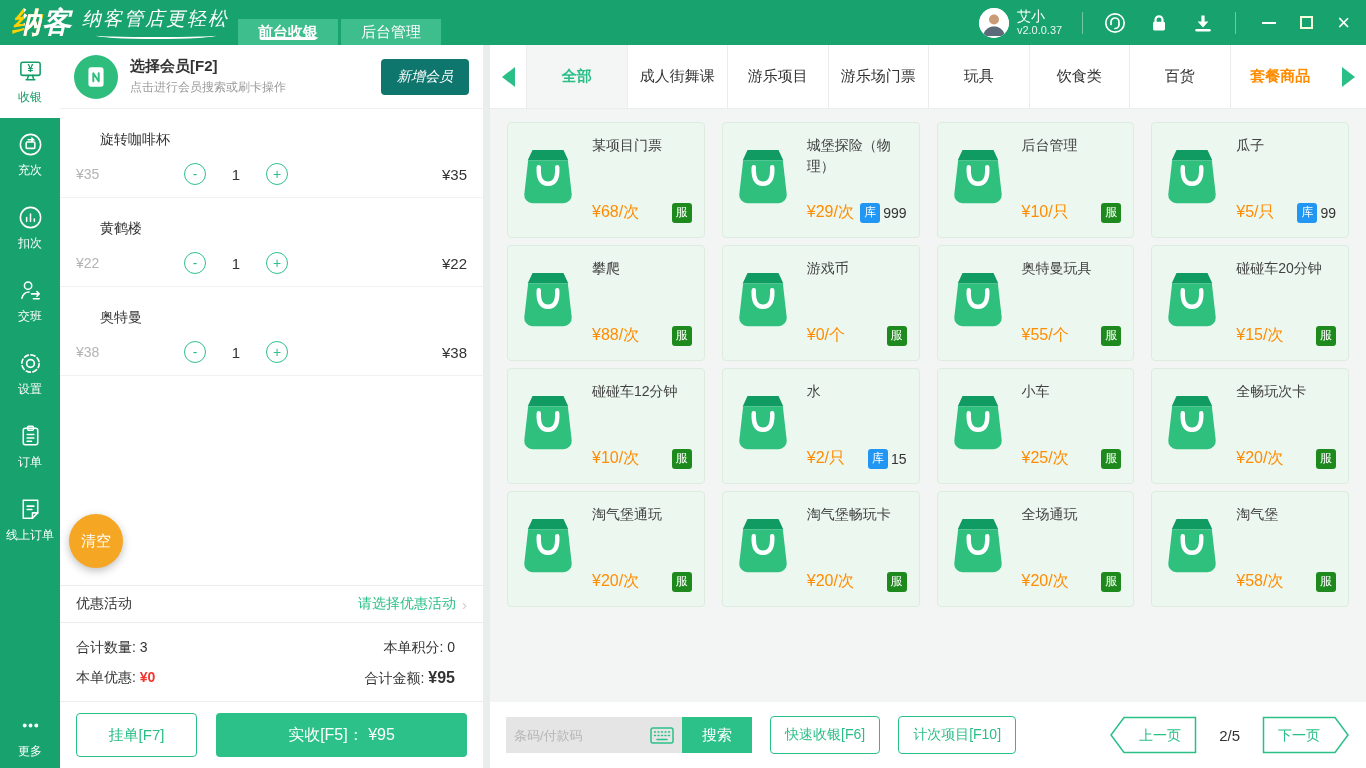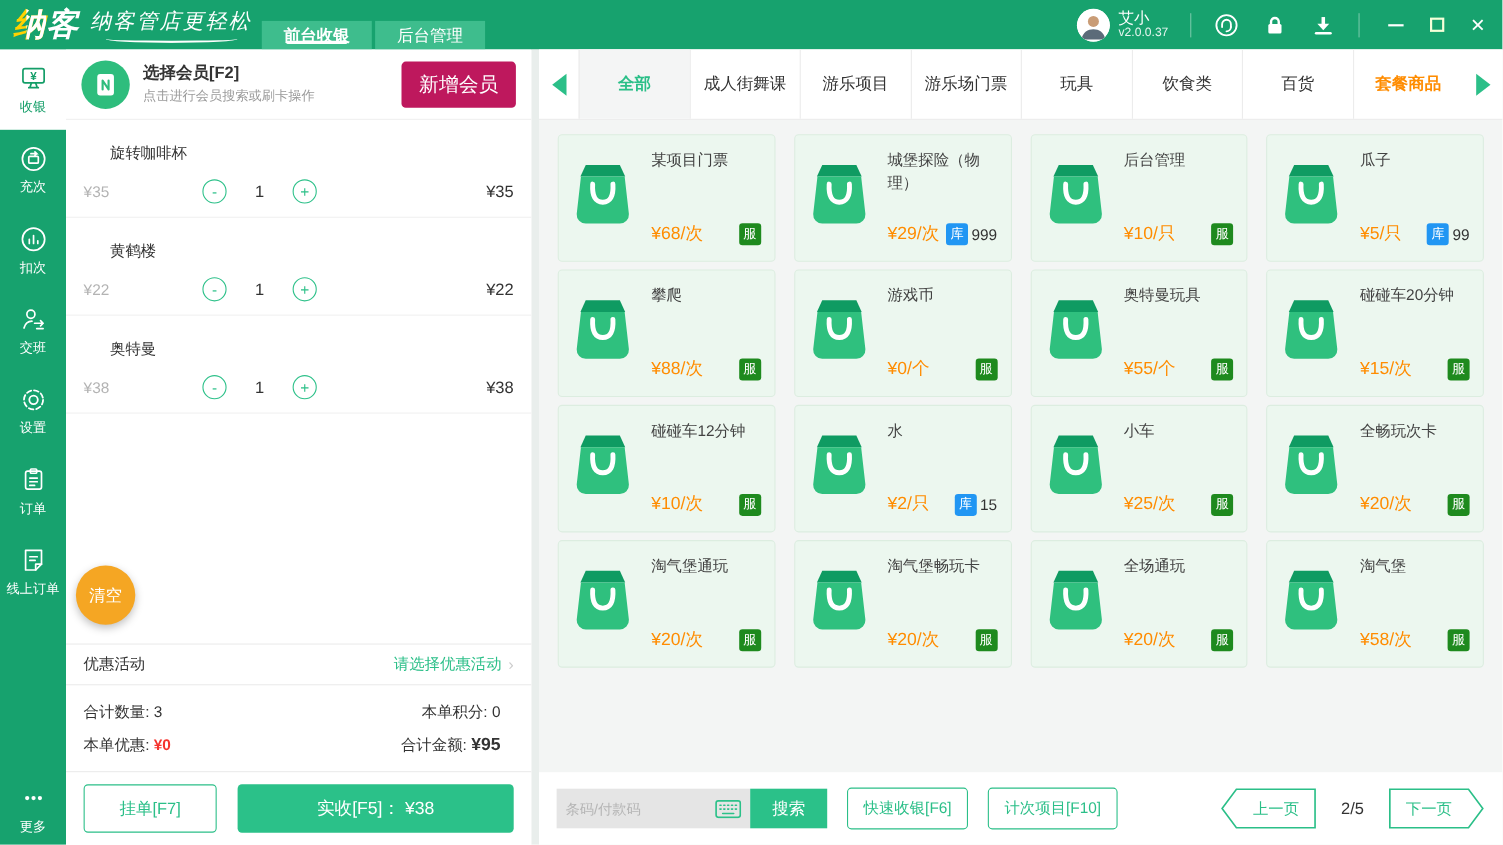--- a/index.html
+++ b/index.html
@@ -47,22 +47,22 @@
 
   
   .left-panel { width:423px; background:#fff; display:flex; flex-direction:column; position:relative; flex:none; }
   .panel-gap { width:7px; background:#e9eeec; flex:none; }
 
   .member-row { height:64px; display:flex; align-items:center; padding:0 14px; border-bottom:1px solid #f0f0f0; cursor:pointer; }
   .m-icon { width:44px; height:44px; border-radius:50%; background:#2ebd7d; display:flex; align-items:center; justify-content:center; flex:none; }
   .m-text { margin-left:12px; }
   .m-title { font-size:15px; font-weight:bold; color:#333; }
   .m-sub { font-size:12px; color:#9b9b9b; margin-top:3px; }
-  .add-member-btn { margin-left:auto; background:#be185d; color:#fff; border:none; border-radius:4px;
-    font-size:18px; padding:9px 16px; cursor:pointer; font-family:inherit; }
+  .add-member-btn { margin-left:auto; background:#0f766e; color:#fff; border:none; border-radius:4px;
+    font-size:14px; padding:9px 16px; cursor:pointer; font-family:inherit;font-style:italic; }
 
   .cart-list { }
   .cart-item { padding:10px 16px 12px; border-bottom:1px solid #f1f1f1; }
   .ci-name-row { display:flex; align-items:center; }
   .badge { width:17px; height:17px; border-radius:2px; color:#fff; font-size:11px;
     display:inline-flex; align-items:center; justify-content:center; margin-right:7px; flex:none; }
   .ci-name { font-size:14px; color:#333;margin-top:12px; }
   .ci-ctrl-row { display:flex; align-items:center; margin-top:14px; }
   .ci-price { color:#b3b3b3; font-size:14px; width:108px; }
   .stepper { display:flex; align-items:center; gap:24px; }
@@ -344,21 +344,21 @@
         <span><span>本单积分:</span> <span>0</span></span>
       </div>
       <div class="sum-row">
         <span><span>本单优惠:</span> <span class="sum-red">¥0</span></span>
         <span><span>合计金额:</span> <span class="sum-total">¥95</span></span>
       </div>
     </div>
 
     <div class="panel-footer">
       <button class="hold-btn">挂单[F7]</button>
-      <button class="pay-btn">实收[F5]： ¥38</button>
+      <button class="pay-btn">实收[F5]： ¥95</button>
     </div>
   </div>
 
   <div class="panel-gap"></div>
 
   <div class="right-panel">
     <div class="cat-bar">
       <span class="cat-arrow">
           <span class="tri-left"></span>
         </span>

